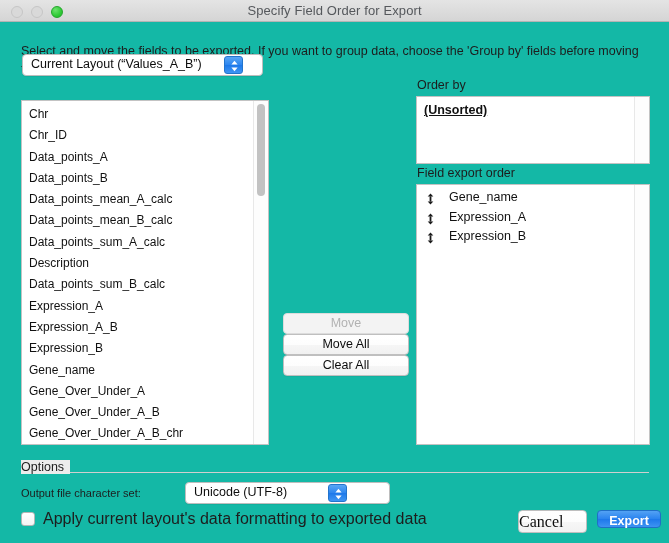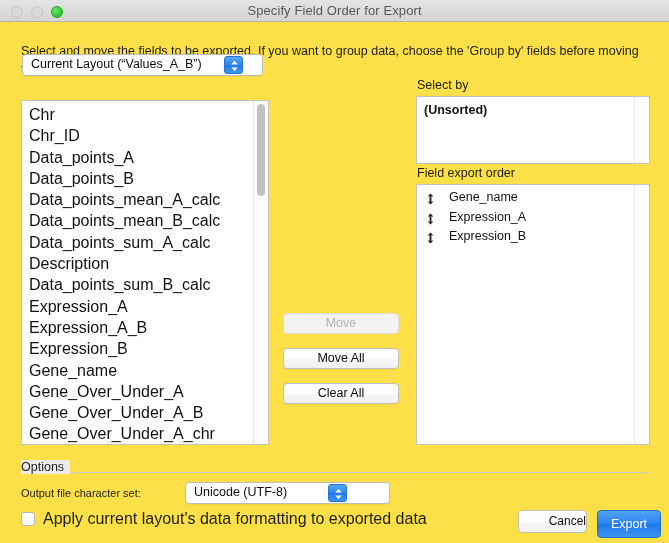--- a/index.html
+++ b/index.html
@@ -13,21 +13,21 @@
   body {
     font-family: "Liberation Sans", "DejaVu Sans", sans-serif;
     background: #ececec;
     -webkit-font-smoothing: antialiased;
   }
 
   .window {
     position: relative;
     width: 669px;
     height: 543px;
-    background: #fde047;
+    background: #14b8a6;
     overflow: hidden;
   }
 
   
   .titlebar {
     position: absolute;
     left: 0; top: 0;
     width: 669px;
     height: 22px;
     background: linear-gradient(to bottom, #e4e4e4 0%, #d5d5d5 100%);
@@ -108,21 +108,21 @@
     overflow: hidden;
   }
   .fieldlist-inner {
     position: absolute;
     left: 0; top: 3px; right: 16px;
   }
   .field-row {
     height: 21.3px;
     line-height: 21.3px;
     padding-left: 7px;
-    font-size: 16px;
+    font-size: 12px;
     color: #111111;
     white-space: nowrap;
     overflow: hidden;
   }
   .sb-track {
     position: absolute;
     right: 0; top: 0;
     width: 15px;
     height: 100%;
     background: #fdfdfd;
@@ -139,23 +139,23 @@
   }
 
   
   .mid-buttons {
     position: absolute;
     left: 283px; top: 313px;
     width: 110px;
   }
   .btn {
     display: block;
-    width: 116px;
+    width: 126px;
     height: 21px;
-    margin-bottom: 14px;
+    margin-bottom: 0;
     background: linear-gradient(to bottom, #ffffff 0%, #fdfdfd 50%, #f6f6f6 51%, #f1f1f1 100%);
     border: 1px solid #bfbfbf;
     border-radius: 4px;
     font-family: inherit;
     font-size: 12.5px;
     color: #0c0c0c;
     text-align: center;
     line-height: 19px;
     box-shadow: 0 1px 0 rgba(0,0,0,0.04);
   }
@@ -197,20 +197,21 @@
     border-left: 1px solid #e8e8e8;
   }
   .groupby-row {
     height: 20px;
     line-height: 20px;
     padding-left: 7px;
     margin-top: 3px;
     font-size: 12.5px;
     font-weight: bold;
     color: #111111;
+    text-decoration: underline;
   }
   .order-row {
     position: relative;
     height: 19.5px;
     line-height: 19.5px;
     padding-left: 32px;
     font-size: 12.5px;
     color: #111111;
   }
   .order-row:first-child { margin-top: 3px; }
@@ -270,38 +271,39 @@
   }
 
   
   .btn-cancel {
     position: absolute;
     left: 518px; top: 510px;
     width: 69px; height: 23px;
     background: linear-gradient(to bottom, #ffffff 0%, #fdfdfd 50%, #f7f7f7 51%, #f2f2f2 100%);
     border: 1px solid #bfbfbf;
     border-radius: 4px;
-    font-family: Liberation Sans, sans-serif;
-    font-size: 12px;
+    font-family: Liberation Serif, serif;
+    font-size: 16px;
     color: #0c0c0c;
     line-height: 21px;
-    text-align: right;
+    text-align: left;
   }
   .btn-export {
     position: absolute;
     left: 597px; top: 510px;
-    width: 64px; height: 28px;
+    width: 64px; height: 18px;
     background: linear-gradient(to bottom, #53a2f4 0%, #2b84ef 48%, #1c77ea 49%, #3d93f2 100%);
     border: 1px solid #1f6fc6;
     border-radius: 4px;
     font-family: inherit;
     font-size: 12.5px;
     color: #ffffff;
     line-height: 21px;
     text-align: center;
+    font-weight: bold;
   }
 </style>
 </head>
 <body>
 
 <div class="window">
 
   <div class="titlebar">
     <div class="traffic tl-close"></div>
     <div class="traffic tl-min"></div>
@@ -332,34 +334,35 @@
         <div class="field-row">Data_points_mean_B_calc</div>
         <div class="field-row">Data_points_sum_A_calc</div>
         <div class="field-row">Description</div>
         <div class="field-row">Data_points_sum_B_calc</div>
         <div class="field-row">Expression_A</div>
         <div class="field-row">Expression_A_B</div>
         <div class="field-row">Expression_B</div>
         <div class="field-row">Gene_name</div>
         <div class="field-row">Gene_Over_Under_A</div>
         <div class="field-row">Gene_Over_Under_A_B</div>
+        <div class="field-row">Gene_Over_Under_A_B_chr</div>
         <div class="field-row">Gene_Over_Under_A_chr</div>
       </div>
     <div class="sb-track">
       <div class="sb-thumb"></div>
     </div>
   </div>
 
   <div class="mid-buttons">
     <button class="btn disabled">Move</button>
     <button class="btn">Move All</button>
     <button class="btn">Clear All</button>
   </div>
 
-  <div class="panel-label lbl-groupby">Select by</div>
+  <div class="panel-label lbl-groupby">Order by</div>
   <div class="listbox groupby-box">
     <div class="groupby-rows">
         <div class="groupby-row">(Unsorted)</div>
       </div>
     <div class="lb-gutter"></div>
   </div>
 
   <div class="panel-label lbl-exportorder">Field export order</div>
   <div class="listbox exportorder-box">
     <div class="order-rows">

